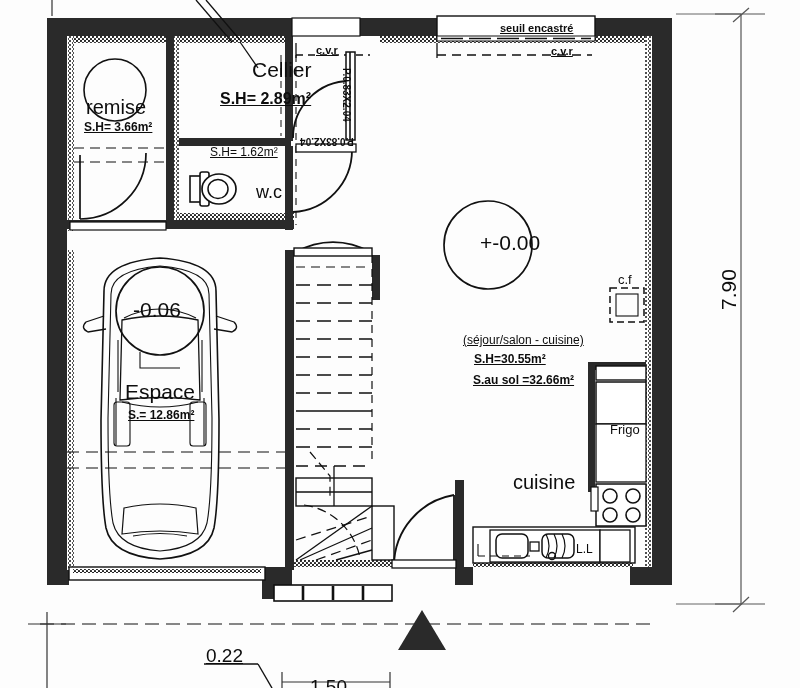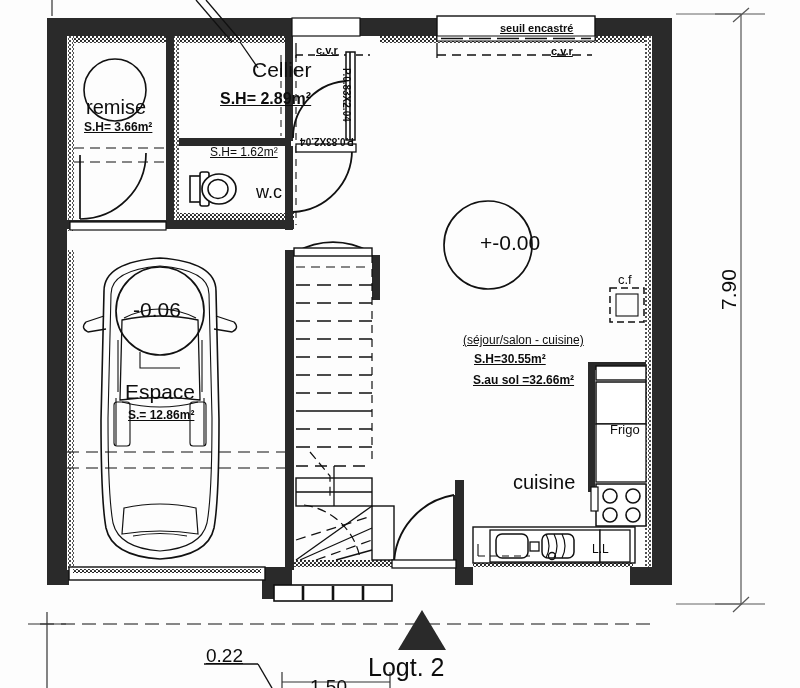--- a/index.html
+++ b/index.html
@@ -316,27 +316,26 @@
   <div class="txt u" style="left:474px;top:352px;font-size:12px;font-weight:bold;">S.H=30.55m²</div>
   <div class="txt u" style="left:473px;top:373px;font-size:12px;font-weight:bold;">S.au sol =32.66m²</div>
 
   <div class="txt" style="left:513px;top:471px;font-size:20px;">cuisine</div>
 
   <div class="txt u" style="left:500px;top:22px;font-size:11px;font-weight:bold;">seuil encastré</div>
   <div class="txt u" style="left:316px;top:44px;font-size:11px;font-weight:bold;">c.v.r</div>
   <div class="txt u" style="left:551px;top:45px;font-size:11px;font-weight:bold;">c.v.r</div>
   <div class="txt" style="left:618px;top:272px;font-size:13px;">c.f</div>
   <div class="txt" style="left:610px;top:422px;font-size:13px;">Frigo</div>
-  <div class="txt" style="left:576px;top:542px;font-size:12px;margin-left:16px;">L.L</div>
+  <div class="txt" style="left:576px;top:542px;font-size:12px;">L.L</div>
 
   <div class="txt" style="left:352px;top:68px;font-size:10px;font-weight:bold;
               transform:rotate(90deg);transform-origin:0 0;">P.0.83X2.04</div>
 
   <div class="txt rot180" style="left:300px;top:136px;font-size:10px;font-weight:bold;">P.0.83X2.04</div>
 
   <div class="txt" style="left:717px;top:310px;font-size:21px;
               transform:rotate(-90deg);transform-origin:0 0;">7.90</div>
   <div class="txt u" style="left:206px;top:645px;font-size:19px;">0.22</div>
   <div class="txt" style="left:310px;top:676px;font-size:19px;overflow:hidden;">1.50</div>
 
-  <div class="txt" style="left:368px;top:653px;font-size:25px;">Logt. 2</div>
 
 </div>
 
 </body></html>

